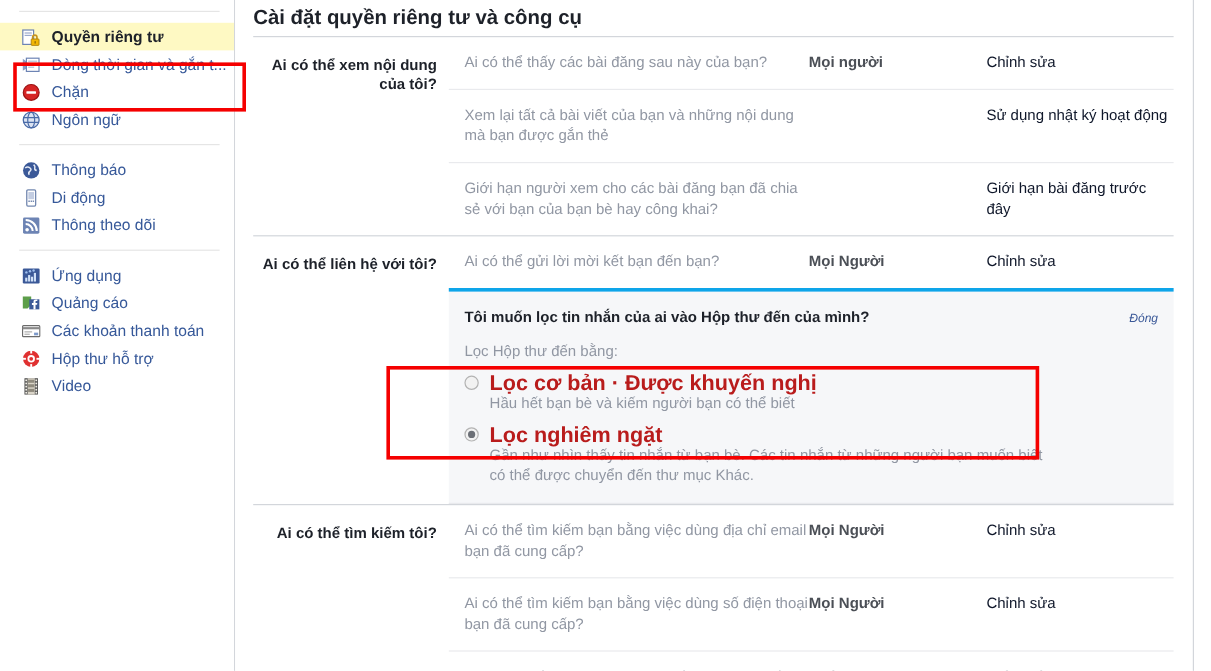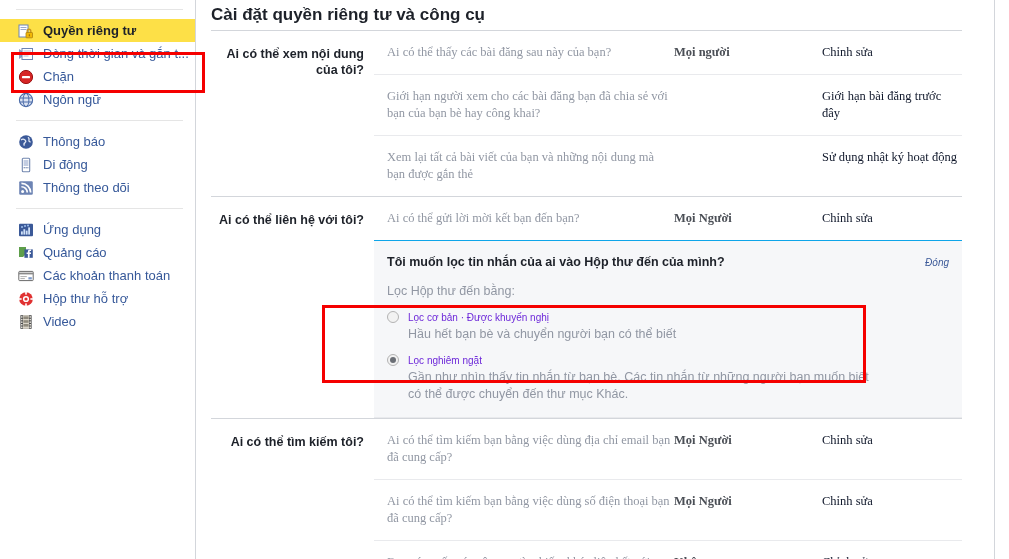--- a/index.html
+++ b/index.html
@@ -48,21 +48,21 @@
     display: flex;
     align-items: center;
     height: 23px;
     padding-left: 18px;
     color: #365899;
     font-size: 13px;
     white-space: nowrap;
     cursor: pointer;
   }
   .nav-item.selected {
-    background: #fde047;
+    background: #fef9c3;
     font-weight: bold;
     color: #1d2129;
   }
   .nav-label {
     margin-left: 9px;
     line-height: 16px;
   }
   .nav-ico {
     width: 16px;
     height: 16px;
@@ -87,21 +87,21 @@
     color: #1d2129;
     padding: 0 0 0 15px;
     margin: 0;
     line-height: 30px;
     height: 30px;
   }
   .section {
     position: relative;
     border-top: 1px solid #d3d6db;
     margin-left: 15px;
-    margin-right: 47px;
+    margin-right: 31px;
     display: flex;
   }
   .section-label {
     width: 163px;
     min-width: 163px;
     box-sizing: border-box;
     text-align: right;
     padding: 15px 10px 10px 0;
     font-weight: bold;
     font-size: 12.5px;
@@ -113,21 +113,20 @@
     min-width: 0;
   }
   .row {
     display: flex;
     align-items: flex-start;
     padding: 13px 0 13px 0;
     border-top: 1px solid #e9eaed;
     color: #9197a3;
     font-size: 12.5px;
     line-height: 17px;
-    font-family: Liberation Serif, serif;
   }
   .section-rows > .row:first-child { border-top: none; }
   .row-q {
     width: 300px;
     min-width: 300px;
     padding-left: 13px;
     box-sizing: border-box;
   }
   .row-v {
     width: 148px;
@@ -138,21 +137,21 @@
   .row-a {
     flex: 1;
     color: #0f172a;
     cursor: pointer;
     padding-right: 0px;
   }
 
   
   .panel {
     background: #f6f7f9;
-    border-top: 1px solid #0ea5e9;
+    border-top: 3px solid #0ea5e9;
     border-bottom: 1px solid #e9eaed;
     padding: 12px 13px 14px 13px;
     box-sizing: border-box;
   }
   .panel-head {
     display: flex;
     align-items: baseline;
   }
   .panel-title {
     flex: 1;
@@ -198,23 +197,23 @@
     width: 6px;
     height: 6px;
     border-radius: 50%;
     background: #6b6f76;
   }
   .radio-body {
     margin-left: 9px;
     line-height: 17px;
   }
   .radio-title {
-    font-weight: normal;
-    color: #6d28d9;
-    font-size: 10px;
+    font-weight: bold;
+    color: #b91c1c;
+    font-size: 18px;
   }
   .radio-desc {
     color: #9197a3;
     font-size: 12.5px;
     max-width: 470px;
   }
 
   
   #right-rule {
     position: absolute;
@@ -411,28 +410,28 @@
     <div id="sections-host">
         <div class="section">
           <div class="section-label">Ai có thể xem nội dung của tôi?</div>
           <div class="section-rows">
             <div class="row">
               <div class="row-q">Ai có thể thấy các bài đăng sau này của bạn?</div>
               <div class="row-v">Mọi người</div>
               <div class="row-a">Chỉnh sửa</div>
             </div>
             <div class="row">
+              <div class="row-q">Xem lại tất cả bài viết của bạn và những nội dung mà bạn được gắn thẻ</div>
+              <div class="row-v"></div>
+              <div class="row-a">Sử dụng nhật ký hoạt động</div>
+            </div>
+            <div class="row">
               <div class="row-q">Giới hạn người xem cho các bài đăng bạn đã chia sẻ với bạn của bạn bè hay công khai?</div>
               <div class="row-v"></div>
               <div class="row-a">Giới hạn bài đăng trước đây</div>
-            </div>
-            <div class="row">
-              <div class="row-q">Xem lại tất cả bài viết của bạn và những nội dung mà bạn được gắn thẻ</div>
-              <div class="row-v"></div>
-              <div class="row-a">Sử dụng nhật ký hoạt động</div>
             </div>
           </div>
         </div>
         <div class="section">
           <div class="section-label">Ai có thể liên hệ với tôi?</div>
           <div class="section-rows">
             <div class="row">
               <div class="row-q">Ai có thể gửi lời mời kết bạn đến bạn?</div>
               <div class="row-v">Mọi Người</div>
               <div class="row-a">Chỉnh sửa</div>
@@ -440,21 +439,21 @@
             <div class="panel">
               <div class="panel-head">
                 <div class="panel-title">Tôi muốn lọc tin nhắn của ai vào Hộp thư đến của mình?</div>
                 <div class="panel-close">Đóng</div>
               </div>
               <div class="panel-sub">Lọc Hộp thư đến bằng:</div>
               <div class="radio-opt">
                 <span class="radio"></span>
                 <div class="radio-body">
                   <div class="radio-title">Lọc cơ bản · Được khuyến nghị</div>
-                  <div class="radio-desc">Hầu hết bạn bè và chuyển người bạn có thể biết</div>
+                  <div class="radio-desc">Hầu hết bạn bè và kiếm người bạn có thể biết</div>
                 </div>
               </div>
               <div class="radio-opt">
                 <span class="radio checked"></span>
                 <div class="radio-body">
                   <div class="radio-title">Lọc nghiêm ngặt</div>
                   <div class="radio-desc">Gần như nhìn thấy tin nhắn từ bạn bè. Các tin nhắn từ những người bạn muốn biết có thể được chuyển đến thư mục Khác.</div>
                 </div>
               </div>
             </div>

